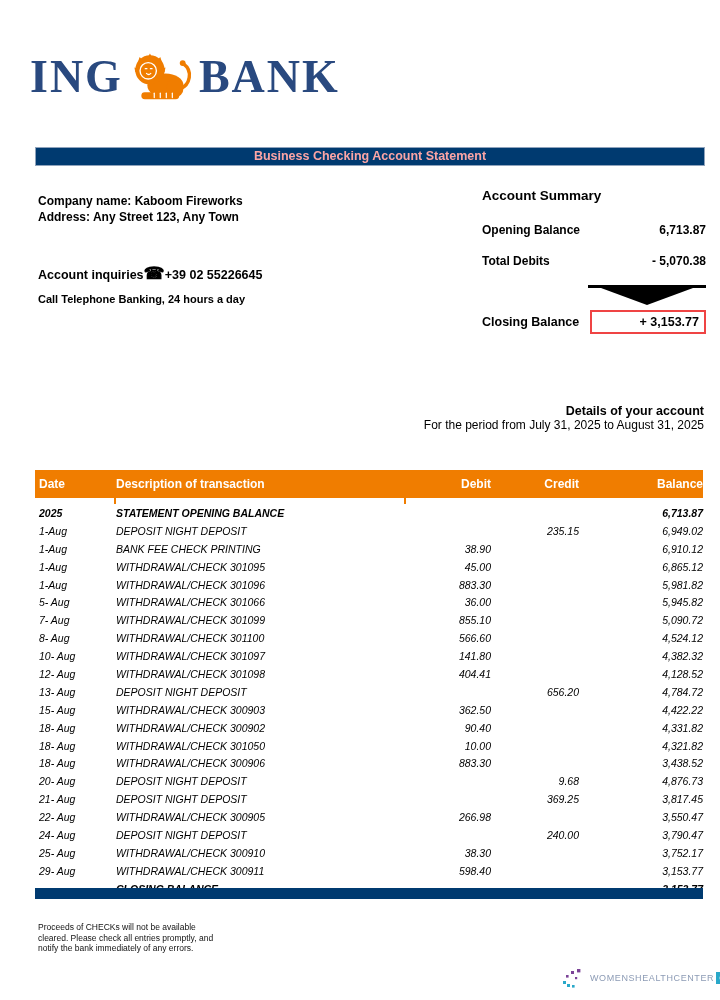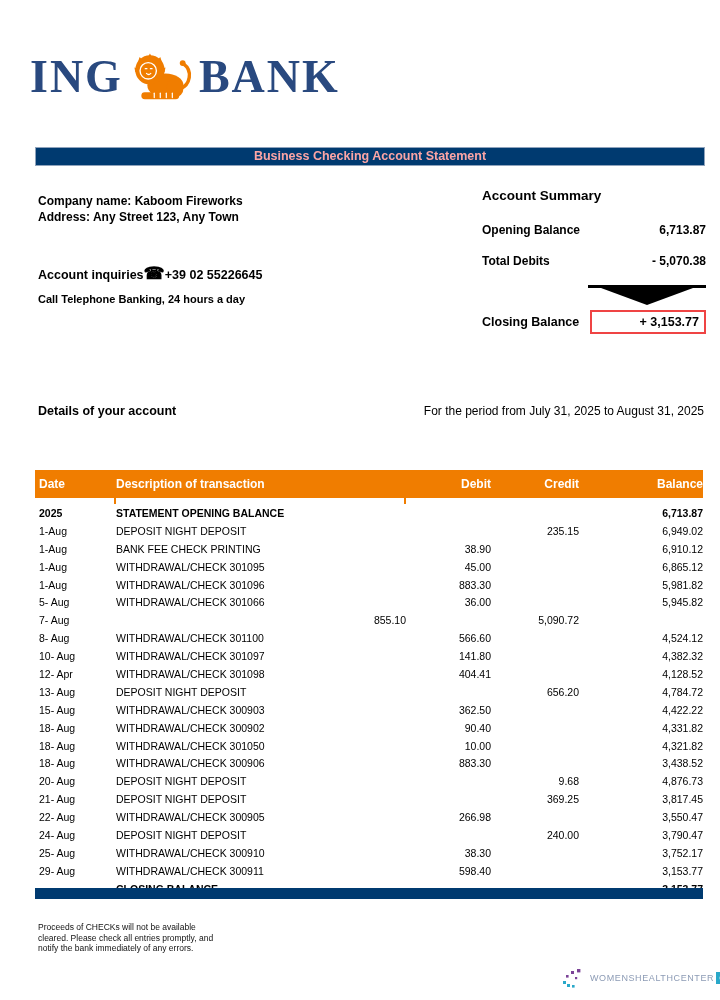--- a/index.html
+++ b/index.html
@@ -34,35 +34,35 @@
   .tri-wrap { width:118px; margin-left:auto; margin-top:2px; border-top:3px solid #000; }
   .tri { width:0; height:0; margin:0 auto; border-left:46px solid transparent;
          border-right:46px solid transparent; border-top:17px solid #000; }
   .closing-row { display:flex; justify-content:space-between; align-items:center; margin-top:5px; }
   .closing-label { font-weight:bold; font-size:12.5px; }
   .closing-box { width:116px; border:2px solid #ef4444; font-weight:bold; font-size:12.5px;
                  text-align:right; padding:3px 5px 3px 2px; background:#fff; }
 
   
   .details-line { position:absolute; left:38px; top:404px; width:666px;
-                  display:flex; justify-content:space-between; align-items:flex-end; }
+                  display:flex; justify-content:space-between; align-items:flex-end;flex-direction:column; }
   .details-heading { font-weight:bold; font-size:12.5px; }
   .period { font-size:12px; }
 
   
   .table { position:absolute; left:35px; top:458px; width:668px;margin-top:12px; }
   .t-head { display:grid; grid-template-columns:81px 290px 85px 88px 1fr; height:28px;
             background:#F07D00; color:#fff; font-weight:bold; font-size:12px; align-items:center; }
   .t-head .h-date { padding-left:4px; }
   .t-head .h-num { text-align:right; }
   .head-tick { position:absolute; top:28px; width:2px; height:6px; background:#F07D00; }
   .tick-1 { left:79px; } .tick-2 { left:369px; }
   .t-body { padding-top:6px; }
   .t-row { display:grid; grid-template-columns:81px 290px 85px 88px 1fr; height:17.9px;
-           align-items:center; font-size:10.5px; }
+           align-items:center; font-size:10.5px;font-style:italic; }
   .t-row .c { white-space:nowrap; }
   .t-row .date { padding-left:4px; }
   .t-row .num { text-align:right; }
   .t-row.bold .c { font-weight:bold; }
   .table-endbar { position:absolute; left:35px; top:888px; width:668px; height:11px;
                   background:#003A70; }
 
   
   .notice { position:absolute; left:38px; top:922px; font-size:8.5px; line-height:10.5px; color:#111; }
 
@@ -196,20 +196,21 @@
     <div class="t-row">
       <div class="c date">5- Aug</div>
       <div class="c desc">WITHDRAWAL/CHECK 301066</div>
       <div class="c num">36.00</div>
       <div class="c num"></div>
       <div class="c num">5,945.82</div>
     </div>
 
     <div class="t-row">
       <div class="c date">7- Aug</div>
+      <div class="c desc">WITHDRAWAL/CHECK 301099</div>
       <div class="c num">855.10</div>
       <div class="c num"></div>
       <div class="c num">5,090.72</div>
     </div>
 
     <div class="t-row">
       <div class="c date">8- Aug</div>
       <div class="c desc">WITHDRAWAL/CHECK 301100</div>
       <div class="c num">566.60</div>
       <div class="c num"></div>
@@ -218,21 +219,21 @@
 
     <div class="t-row">
       <div class="c date">10- Aug</div>
       <div class="c desc">WITHDRAWAL/CHECK 301097</div>
       <div class="c num">141.80</div>
       <div class="c num"></div>
       <div class="c num">4,382.32</div>
     </div>
 
     <div class="t-row">
-      <div class="c date">12- Apr</div>
+      <div class="c date">12- Aug</div>
       <div class="c desc">WITHDRAWAL/CHECK 301098</div>
       <div class="c num">404.41</div>
       <div class="c num"></div>
       <div class="c num">4,128.52</div>
     </div>
 
     <div class="t-row">
       <div class="c date">13- Aug</div>
       <div class="c desc">DEPOSIT NIGHT DEPOSIT</div>
       <div class="c num"></div>

